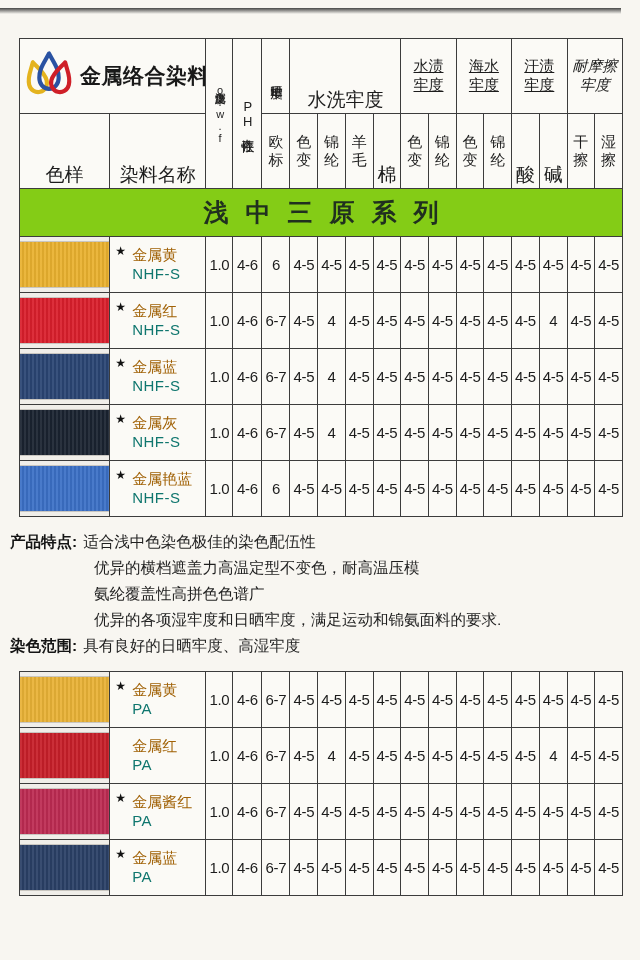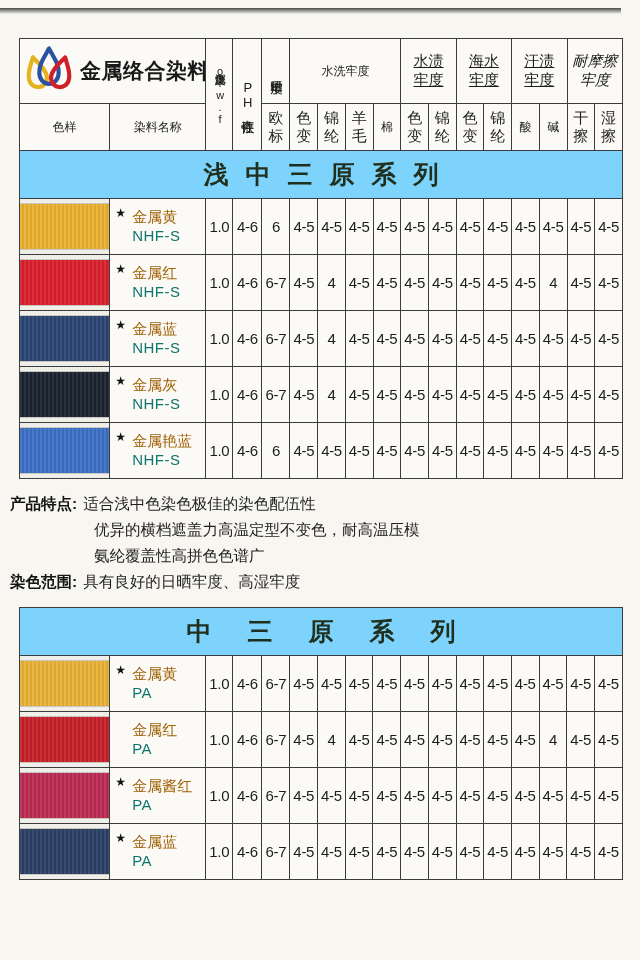--- a/index.html
+++ b/index.html
@@ -33,39 +33,39 @@
   #table-main{margin-top:30px;}
   #table-mid{margin-top:12px;}
 
   
   col.c-sample{width:90px;} col.c-name{width:96px;}
   col.c-depth{width:27px;} col.c-ph{width:29px;} col.c-eu{width:28px;}
   col.c-v{width:27.66px;}
 
   tr.hrow1 td{height:64px;}
   tr.hrow2 td{height:46px;}
-  tr.banner-row td{height:47px;background:#7dd3fc;}
+  tr.banner-row td{height:47px;background:#84cc16;}
   tr.data-row td{height:55px;}
 
   .logo-cell{padding:2px;}
   .logo-wrap{display:flex;align-items:center;justify-content:flex-start;gap:4px;padding-left:2px;}
   .logo-title{font-weight:bold;font-size:21px;letter-spacing:0.5px;color:#191919;white-space:nowrap;}
 
   .vt{
     writing-mode:vertical-rl;text-orientation:upright;
     margin:0 auto;line-height:1.05;letter-spacing:0;
   }
   .vt-depth{font-size:11px;}
   .vt-ph{font-size:13px;}
   .vt-sun{font-size:12.5px;}
 
   .stack{width:1.05em;margin:0 auto;line-height:1.18;word-break:break-all;font-size:15px;}
   .stack2{width:2.1em;margin:8px auto;line-height:1.25;word-break:break-all;font-size:15px;text-decoration:underline;}
   .stack3{width:3.2em;margin:0 auto;line-height:1.25;word-break:break-all;font-size:15px;font-style:italic;}
-  .hlabel{font-size:12px;}
+  .hlabel{font-size:19px;margin-top:48px;}
 
   .banner-text{
     display:inline-block;font-weight:bold;font-size:25px;color:#20301f;
   }
   #table-main .banner-text{letter-spacing:17px;margin-right:-17px;}
   #table-mid .banner-text{letter-spacing:36px;margin-right:-36px;}
 
   td.swatch-cell{padding:0;}
   .swatch{height:55px;display:flex;flex-direction:column;}
   .selvage{height:4px;background:#f0eee9;border-bottom:1px solid #c9c6c0;flex:0 0 auto;}
@@ -351,20 +351,21 @@
           <td class="val">4-5</td>
           <td class="val">4-5</td>
         </tr>
       </tbody>
   </table>
 
   <div id="notes">
       <div class="note-line"><span class="note-label">产品特点:</span><span>适合浅中色染色极佳的染色配伍性</span></div>
       <div class="note-line indent"><span>优异的横档遮盖力高温定型不变色，耐高温压模</span></div>
       <div class="note-line indent"><span>氨纶覆盖性高拼色色谱广</span></div>
+      <div class="note-line indent"><span>优异的各项湿牢度和日晒牢度，满足运动和锦氨面料的要求.</span></div>
       <div class="note-line"><span class="note-label">染色范围:</span><span>具有良好的日晒牢度、高湿牢度</span></div>
     </div>
 
   <table id="table-mid" class="dye-table">
     <colgroup>
       <col class="c-sample">
         <col class="c-name">
         <col class="c-depth">
         <col class="c-ph">
         <col class="c-eu">
@@ -375,25 +376,20 @@
         <col class="c-v">
         <col class="c-v">
       <col class="c-v">
         <col class="c-v">
         <col class="c-v">
         <col class="c-v">
         <col class="c-v">
         <col class="c-v">
     </colgroup>
     <tbody>
-      <tr class="banner-row">
-        <td colspan="17">
-          <span class="banner-text">中三原系列</span>
-        </td>
-      </tr>
     <tr class="data-row">
           <td class="swatch-cell">
             <div class="swatch">
               <div class="selvage"></div>
               <div class="fabric" style="background-color: rgb(233, 178, 54);"></div>
               <div class="selvage bot"></div>
             </div>
           </td>
           <td class="name-cell">
             <span class="star">★</span>

